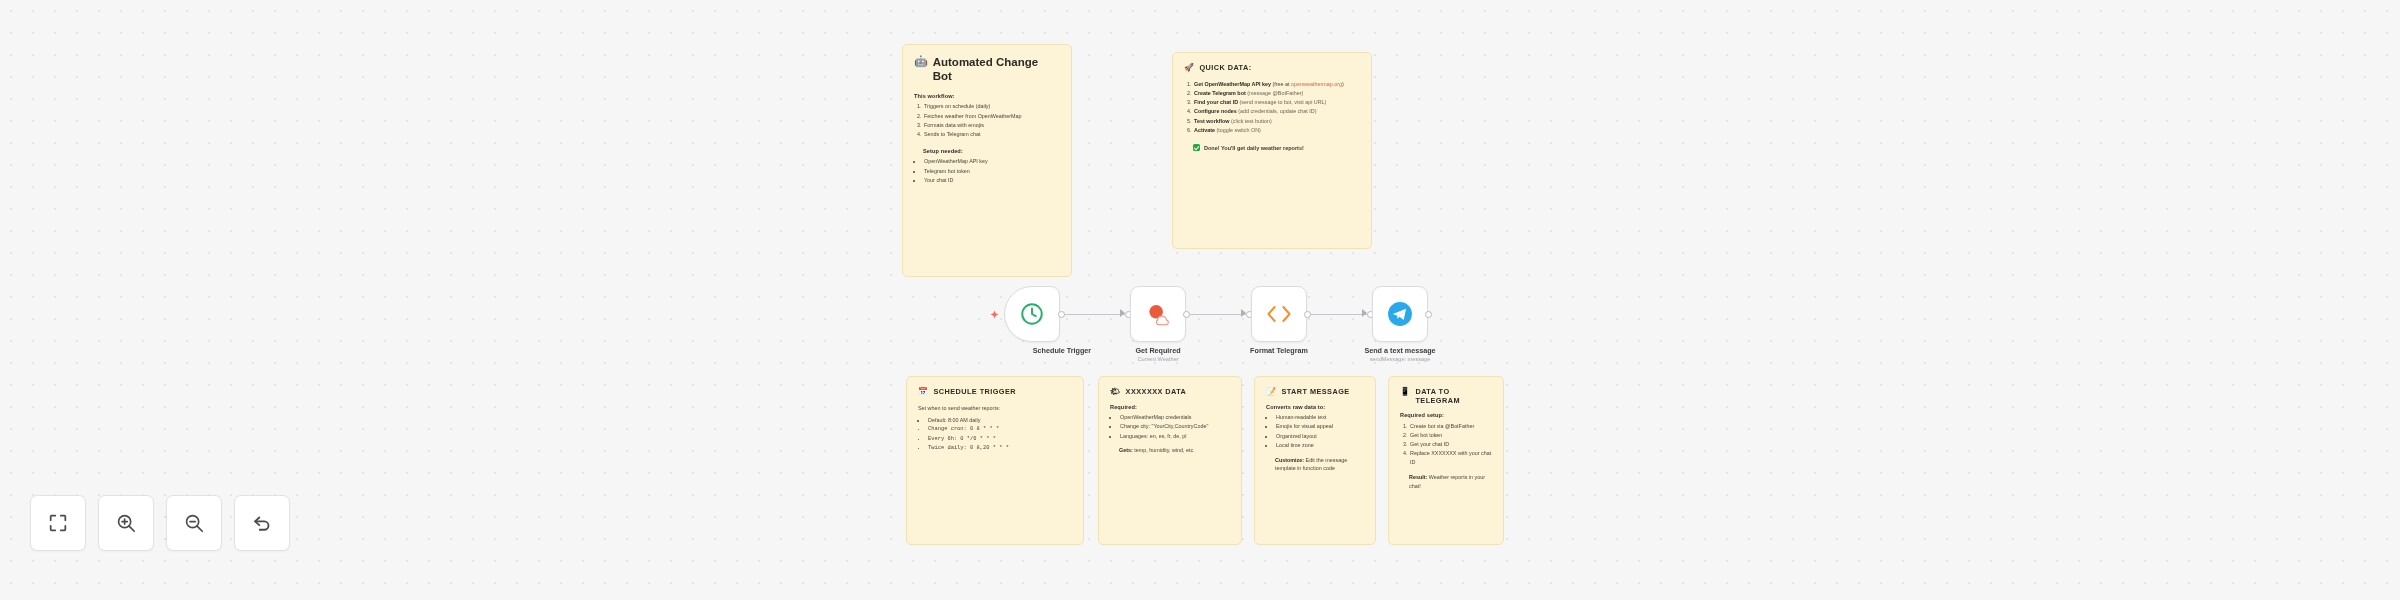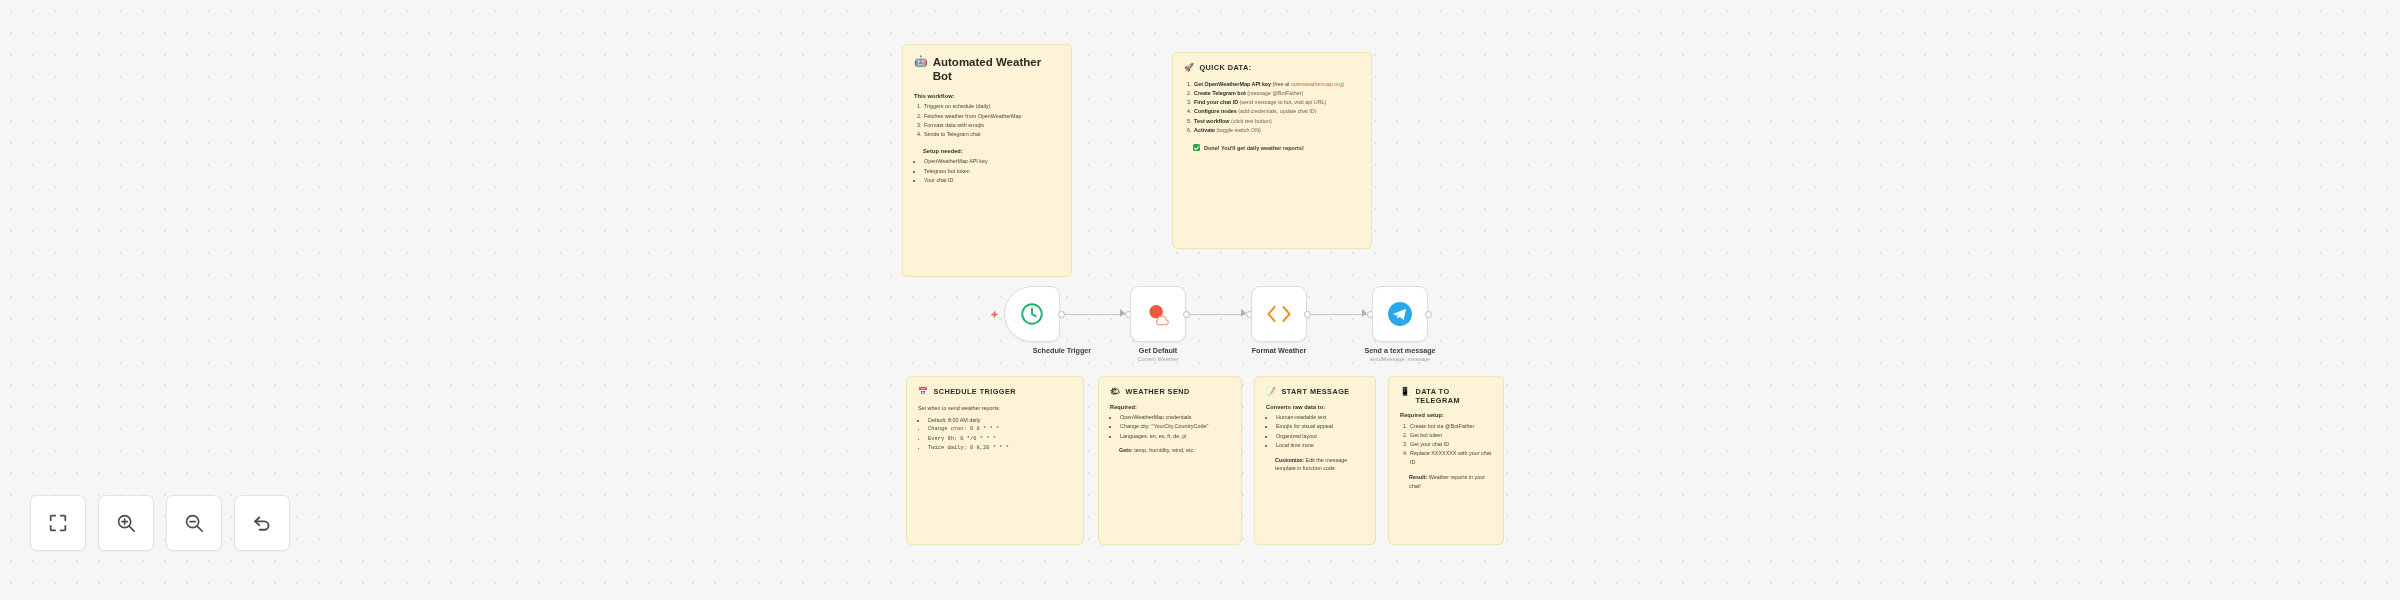--- a/index.html
+++ b/index.html
@@ -154,21 +154,21 @@
   .tool-btn svg { display: block; }
 </style>
 </head>
 <body>
 
 <div id="canvas">
 
   <div class="sticky" id="note-overview">
     <div class="sticky-title">
       <span class="emoji">🤖</span>
-      <span>Automated Weather Bot</span>
+      <span>Automated Change Bot</span>
     </div>
     <div class="sec-head">This workflow:</div>
     <ol>
       <li>Triggers on schedule (daily)</li>
       <li>Fetches weather from OpenWeatherMap</li>
       <li>Formats data with emojis</li>
       <li>Sends to Telegram chat</li>
     </ol>
     <div class="sec-head" style="margin-top:9px;margin-left:9px;">Setup needed:</div>
     <ul>
@@ -233,32 +233,32 @@
     <div class="node-sub" style="left:7px;"></div>
 
     <div class="port" style="left:135px;"></div>
     <div class="node" style="left:140px;">
       <svg width="26" height="24" viewBox="0 0 28 24">
         <circle cx="12" cy="9.5" r="7.3" fill="#eb5a3c"></circle>
         <path d="M13.5 18.5 a4.4 4.4 0 0 1 4.3-4.4 a5.6 5.6 0 0 1 5.4 4.4 a2.6 2.6 0 0 1 -0.4 5.1 H15 a2.8 2.8 0 0 1 -1.5 -5.1 Z" fill="#fdfdfd" stroke="#f58b72" stroke-width="1.1"></path>
       </svg>
     </div>
     <div class="port" style="left:193px;"></div>
-    <div class="node-label" style="left:103px;">Get Default</div>
+    <div class="node-label" style="left:103px;">Get Required</div>
     <div class="node-sub" style="left:103px;">Current Weather</div>
 
     <div class="port" style="left:256px;"></div>
     <div class="node" style="left:261px;">
       <svg width="28" height="22" viewBox="0 0 32 22" fill="none">
         <path d="M11 3 L4 11 L11 19" stroke="#f0932b" stroke-width="2.3" stroke-linecap="round" stroke-linejoin="round"></path>
         <path d="M21 3 L28 11 L21 19" stroke="#f0932b" stroke-width="2.3" stroke-linecap="round" stroke-linejoin="round"></path>
       </svg>
     </div>
     <div class="port" style="left:314px;"></div>
-    <div class="node-label" style="left:224px;">Format Weather</div>
+    <div class="node-label" style="left:224px;">Format Telegram</div>
     <div class="node-sub" style="left:224px;"></div>
 
     <div class="port" style="left:377px;"></div>
     <div class="node" style="left:382px;">
       <svg width="26" height="26" viewBox="0 0 24 24">
         <circle cx="12" cy="12" r="11" fill="#29a9eb"></circle>
         <path d="M5.4 12.1 L17.6 7.2 L15.4 17.6 L11.6 14.6 L9.7 16.4 L9.6 13.6 Z" fill="#ffffff"></path>
         <path d="M9.7 16.4 L9.6 13.6 L15.8 9.3 L10.6 14.2 Z" fill="#d8edfb"></path>
       </svg>
     </div>
@@ -277,21 +277,21 @@
       <li>Default: 8:00 AM daily</li>
       <li class="mono">Change cron: 0 8 * * *</li>
       <li class="mono">Every 6h: 0 */6 * * *</li>
       <li class="mono">Twice daily: 0 8,20 * * *</li>
     </ul>
   </div>
 
   <div class="sticky" id="note-weather">
     <div class="sticky-title small">
       <span class="emoji">🌤</span>
-      <span>WEATHER SEND</span>
+      <span>XXXXXXX DATA</span>
     </div>
     <div class="sec-head">Required:</div>
     <ul>
       <li>OpenWeatherMap credentials</li>
       <li>Change city: "YourCity,CountryCode"</li>
       <li>Languages: en, es, fr, de, pl</li>
     </ul>
     <div class="foot">
       <b>Gets:</b><span> temp, humidity, wind, etc.</span>
     </div>

